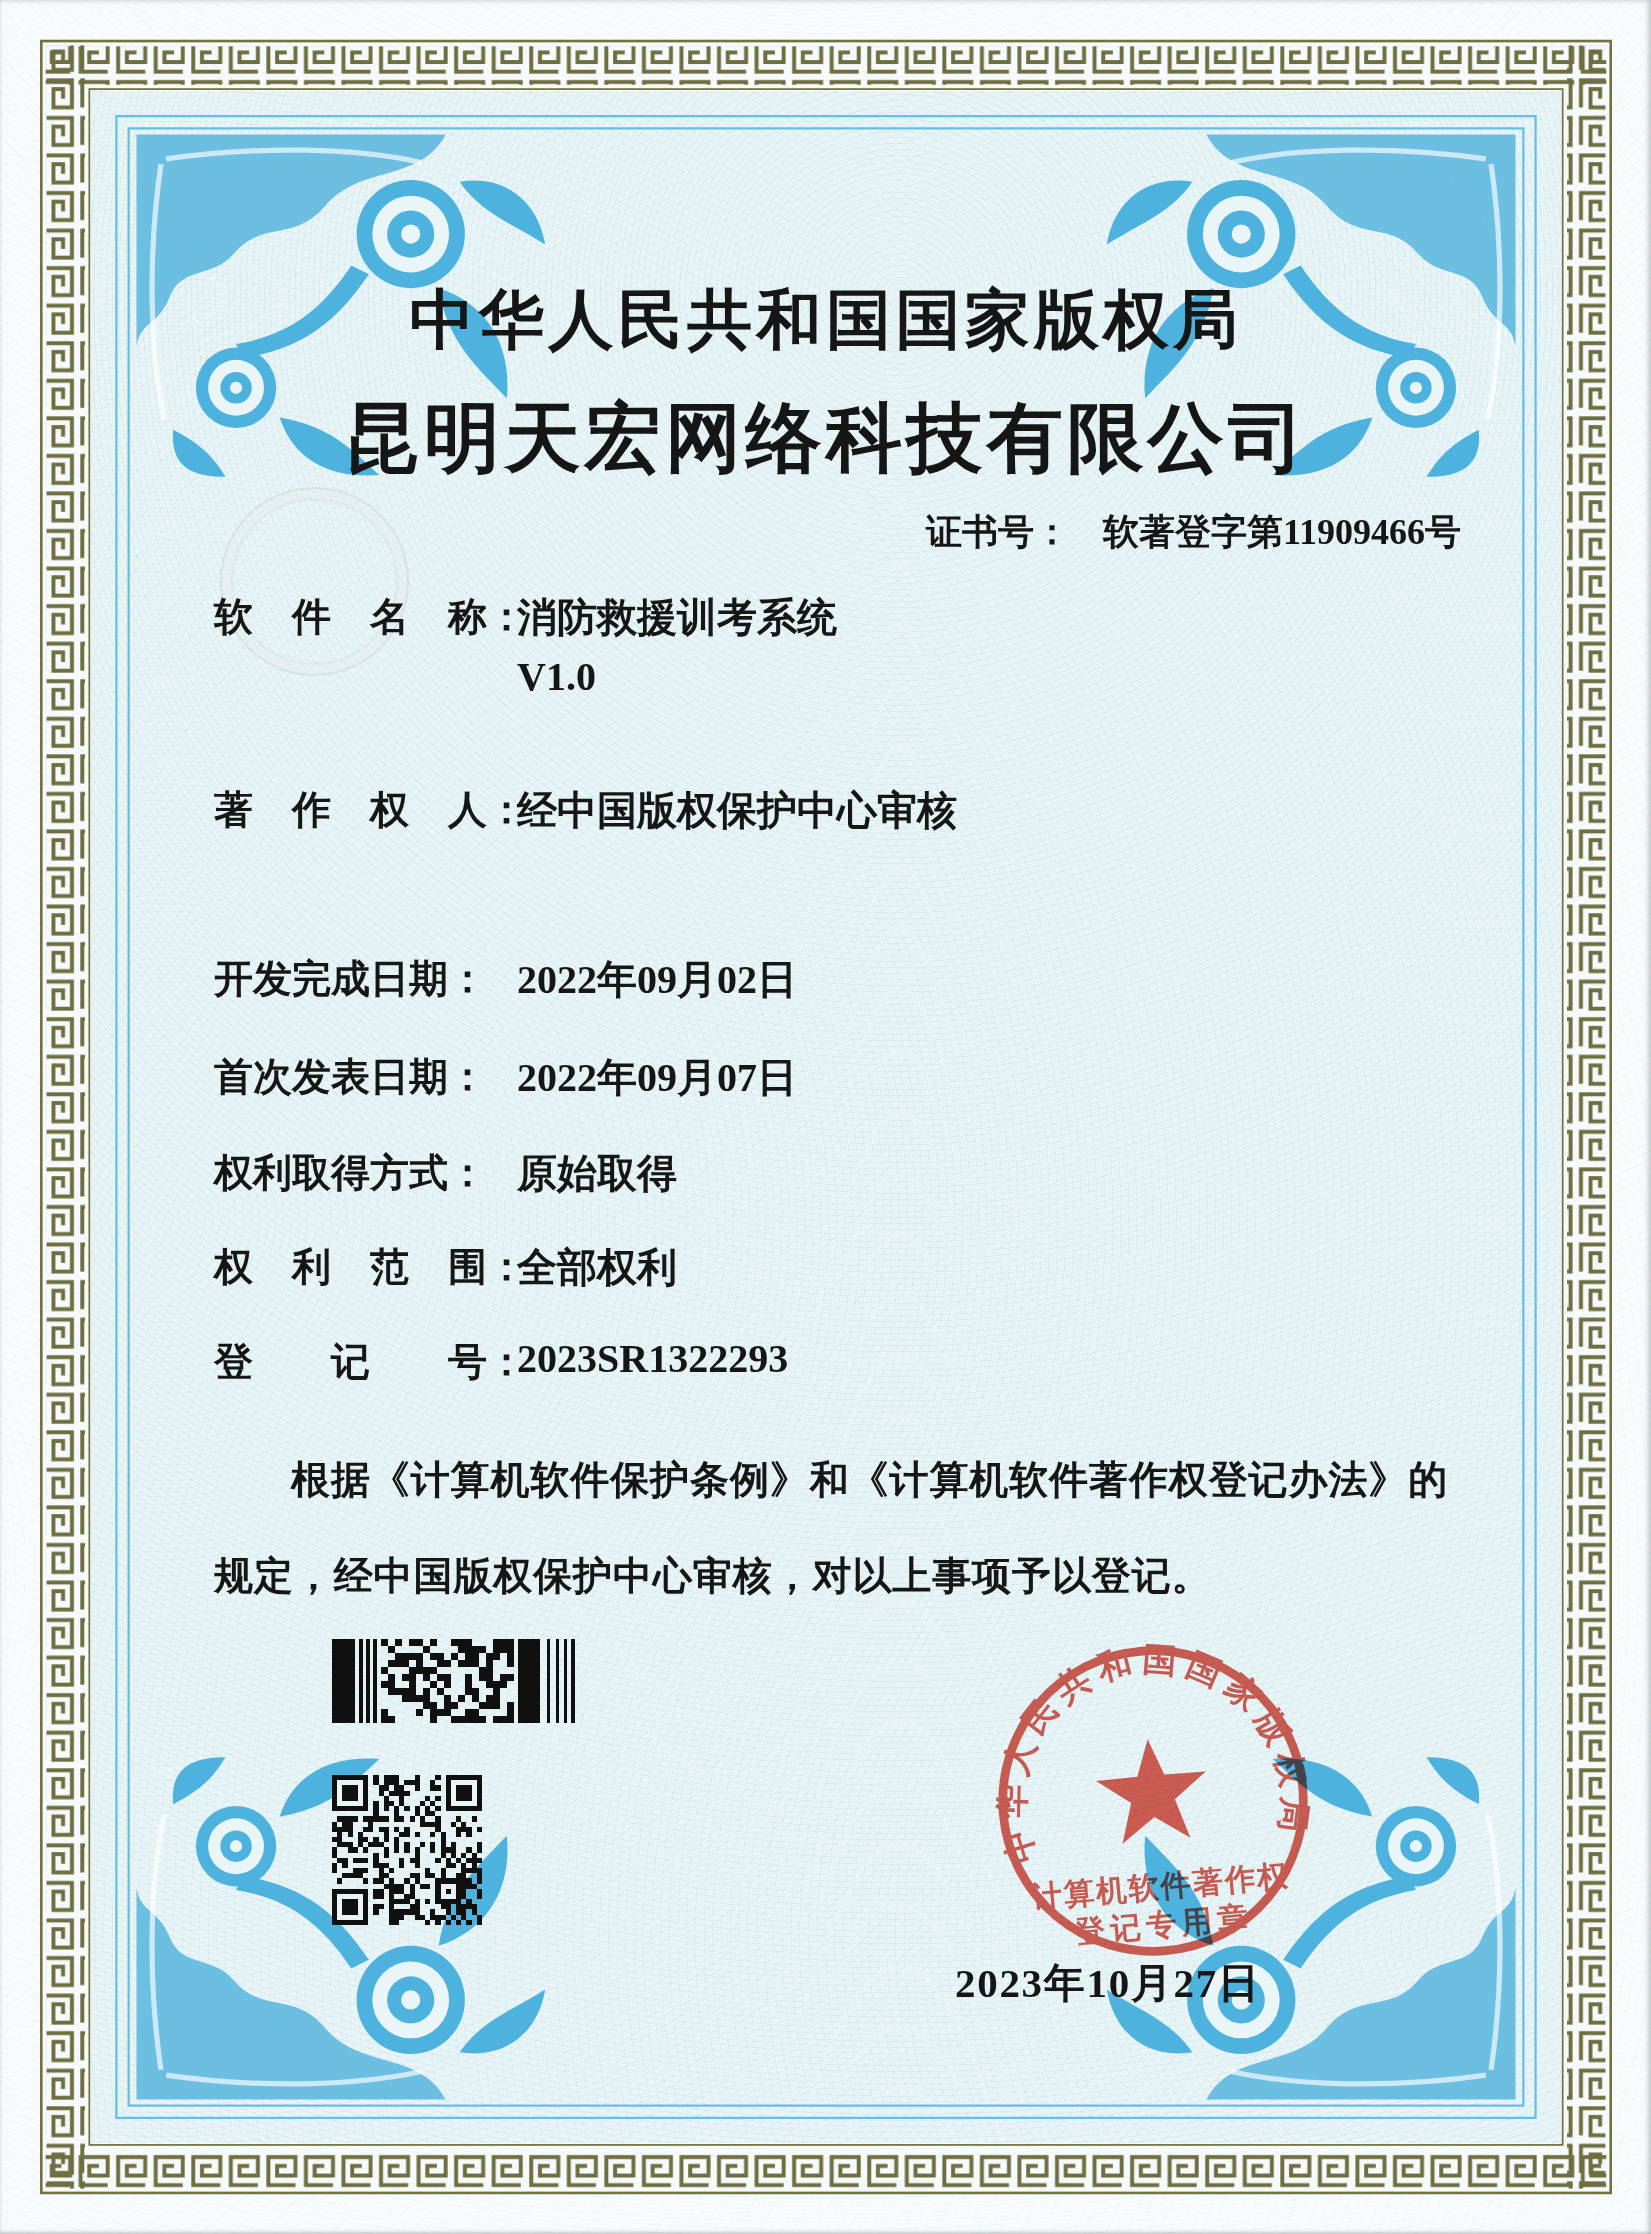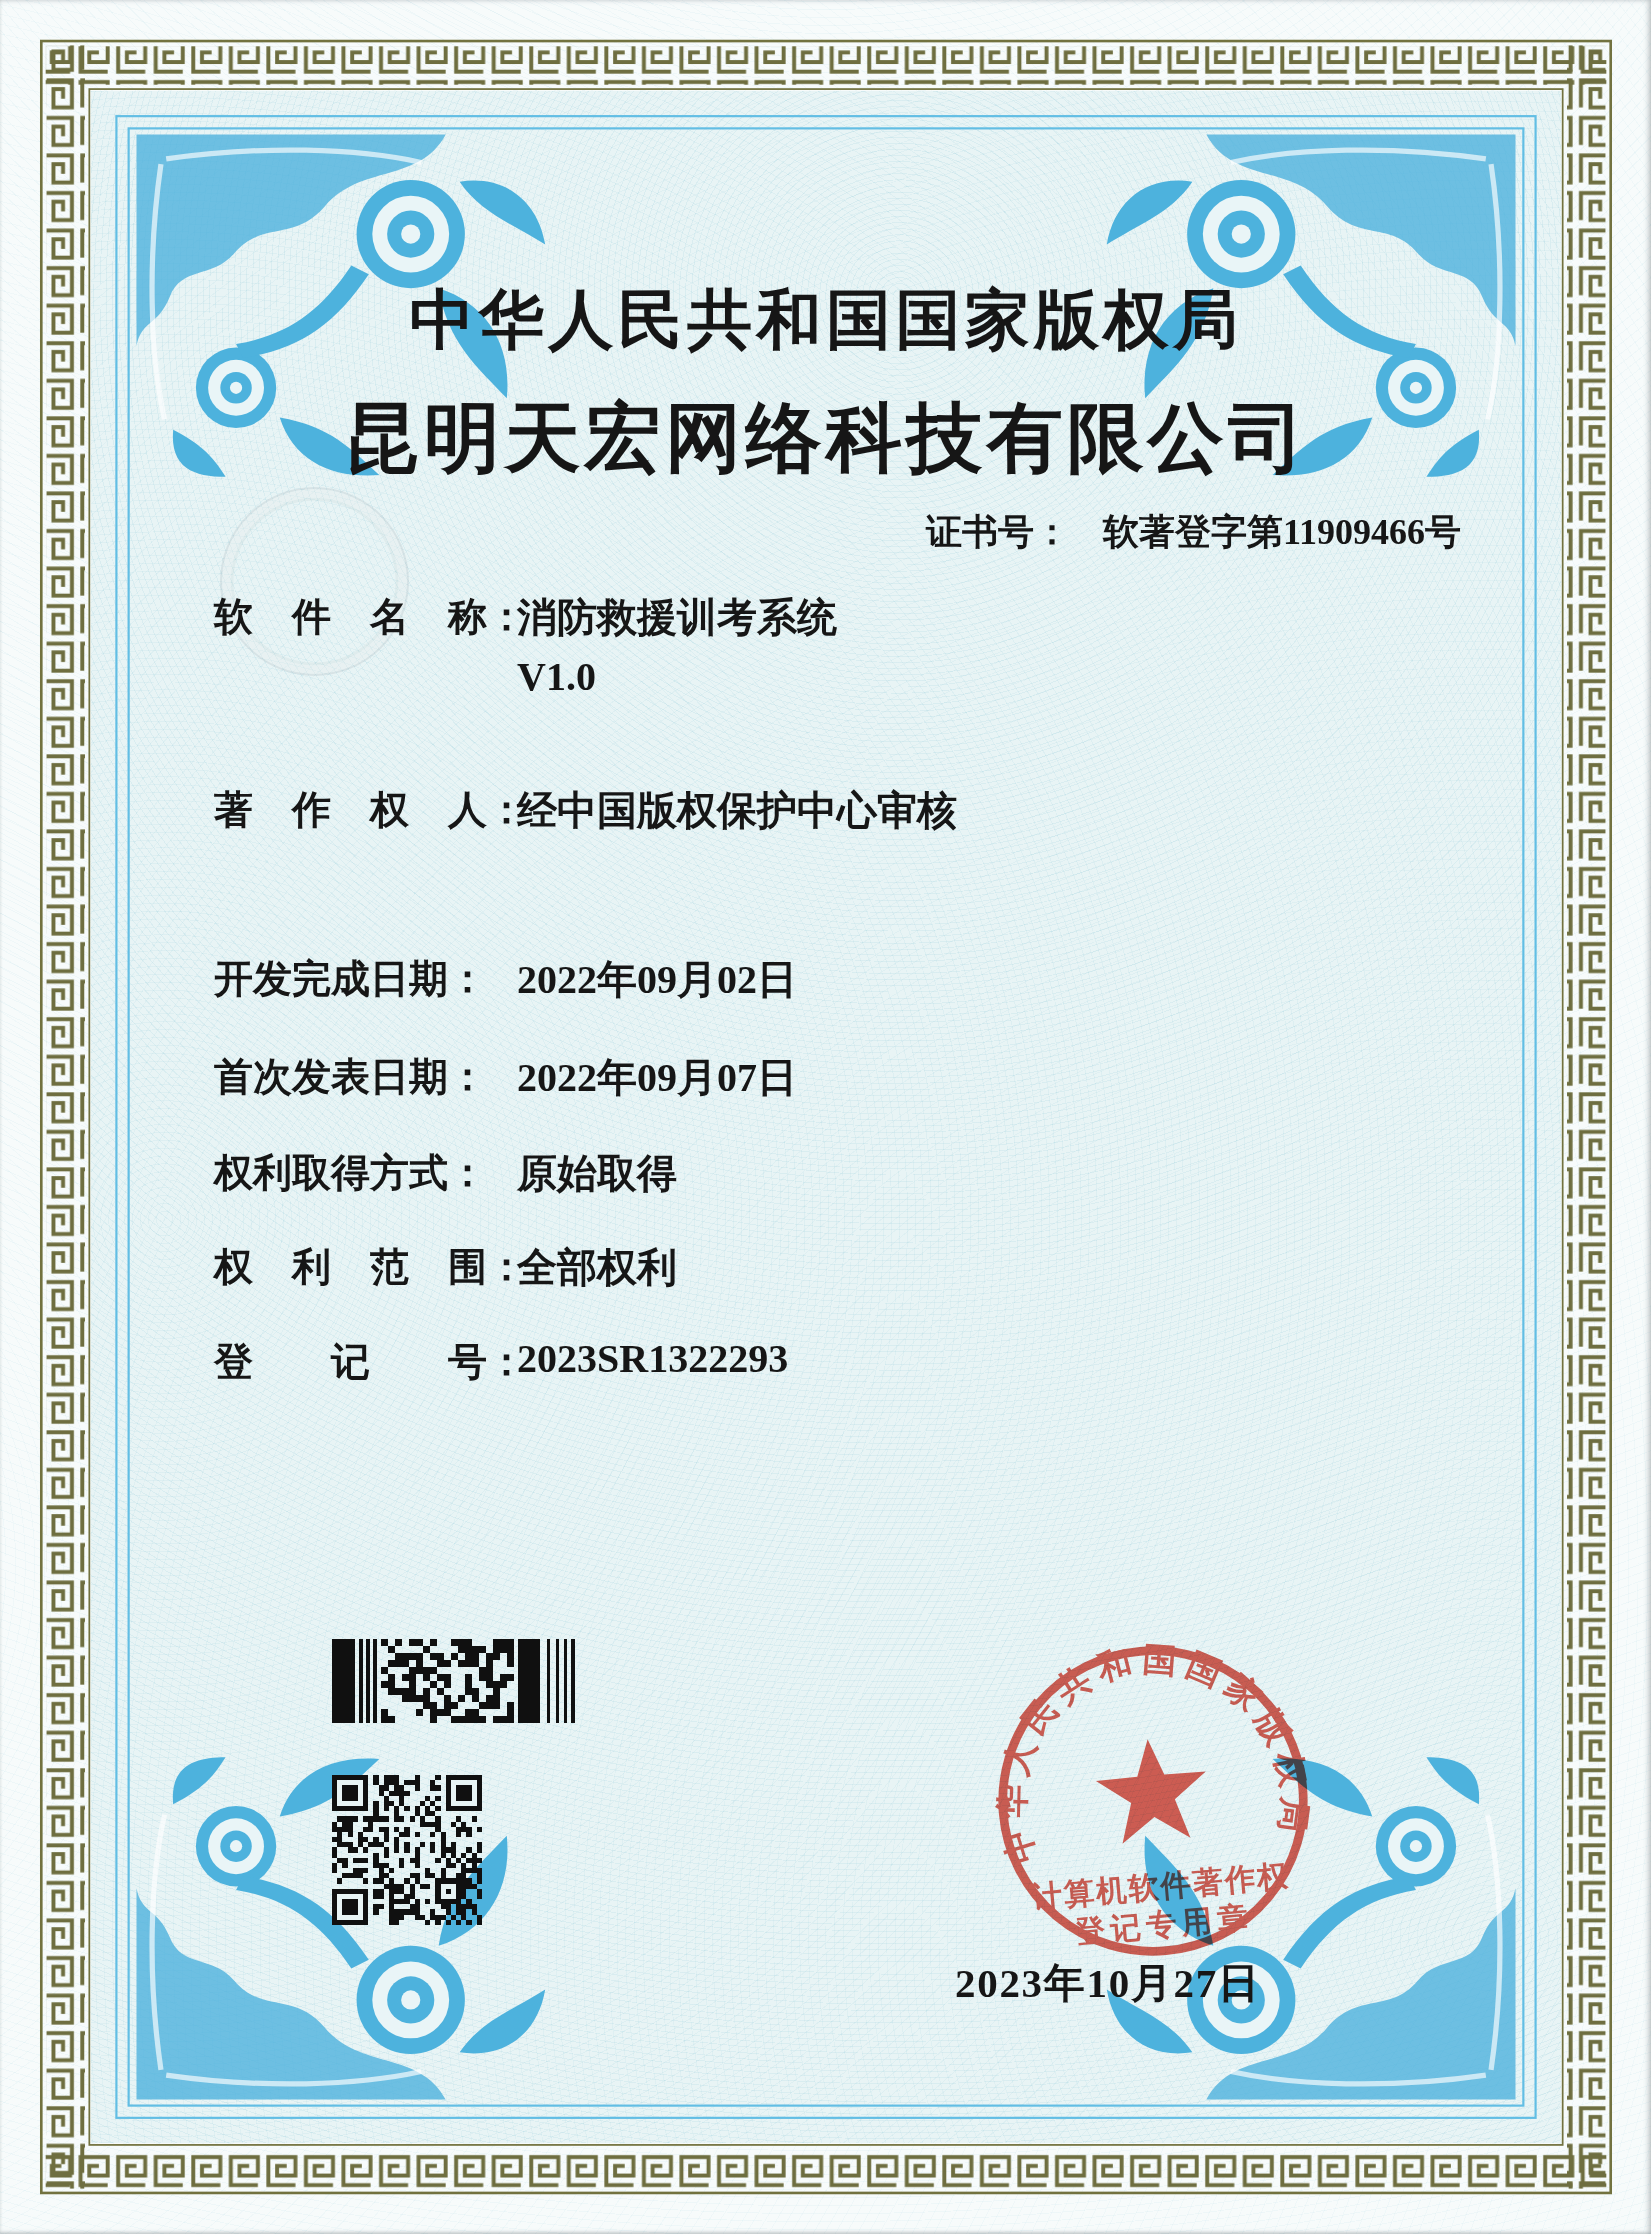--- a/index.html
+++ b/index.html
@@ -137,20 +137,21 @@
 
   <div class="txt field-label" style="top:1146px">权利取得方式：</div>
   <div class="txt field-value" style="top:1146px">原始取得</div>
 
   <div class="txt field-label" style="top:1240px">权　利　范　围：</div>
   <div class="txt field-value" style="top:1240px">全部权利</div>
 
   <div class="txt field-label" style="top:1335px">登　　记　　号：</div>
   <div class="txt field-value" style="top:1335px">2023SR1322293</div>
 
+  <div class="statement"><span>根据《计算机软件保护条例》和《计算机软件著作权登记办法》的</span><span>规定，经中国版权保护中心审核，对以上事项予以登记。</span></div>
 
   <svg id="barcode" class="barcode" width="249" height="84" viewBox="0 0 285 96" fill="#101010" shape-rendering="crispEdges">
       <rect x="0" y="0" width="26" height="96"></rect>
       <rect x="31" y="0" width="4" height="96"></rect>
       <rect x="39" y="0" width="4" height="96"></rect>
       <rect x="47" y="0" width="4" height="96"></rect>
       <rect x="56" y="0" width="8" height="8"></rect>
       <rect x="72" y="0" width="8" height="8"></rect>
       <rect x="88" y="0" width="8" height="8"></rect>
       <rect x="96" y="0" width="8" height="8"></rect>

